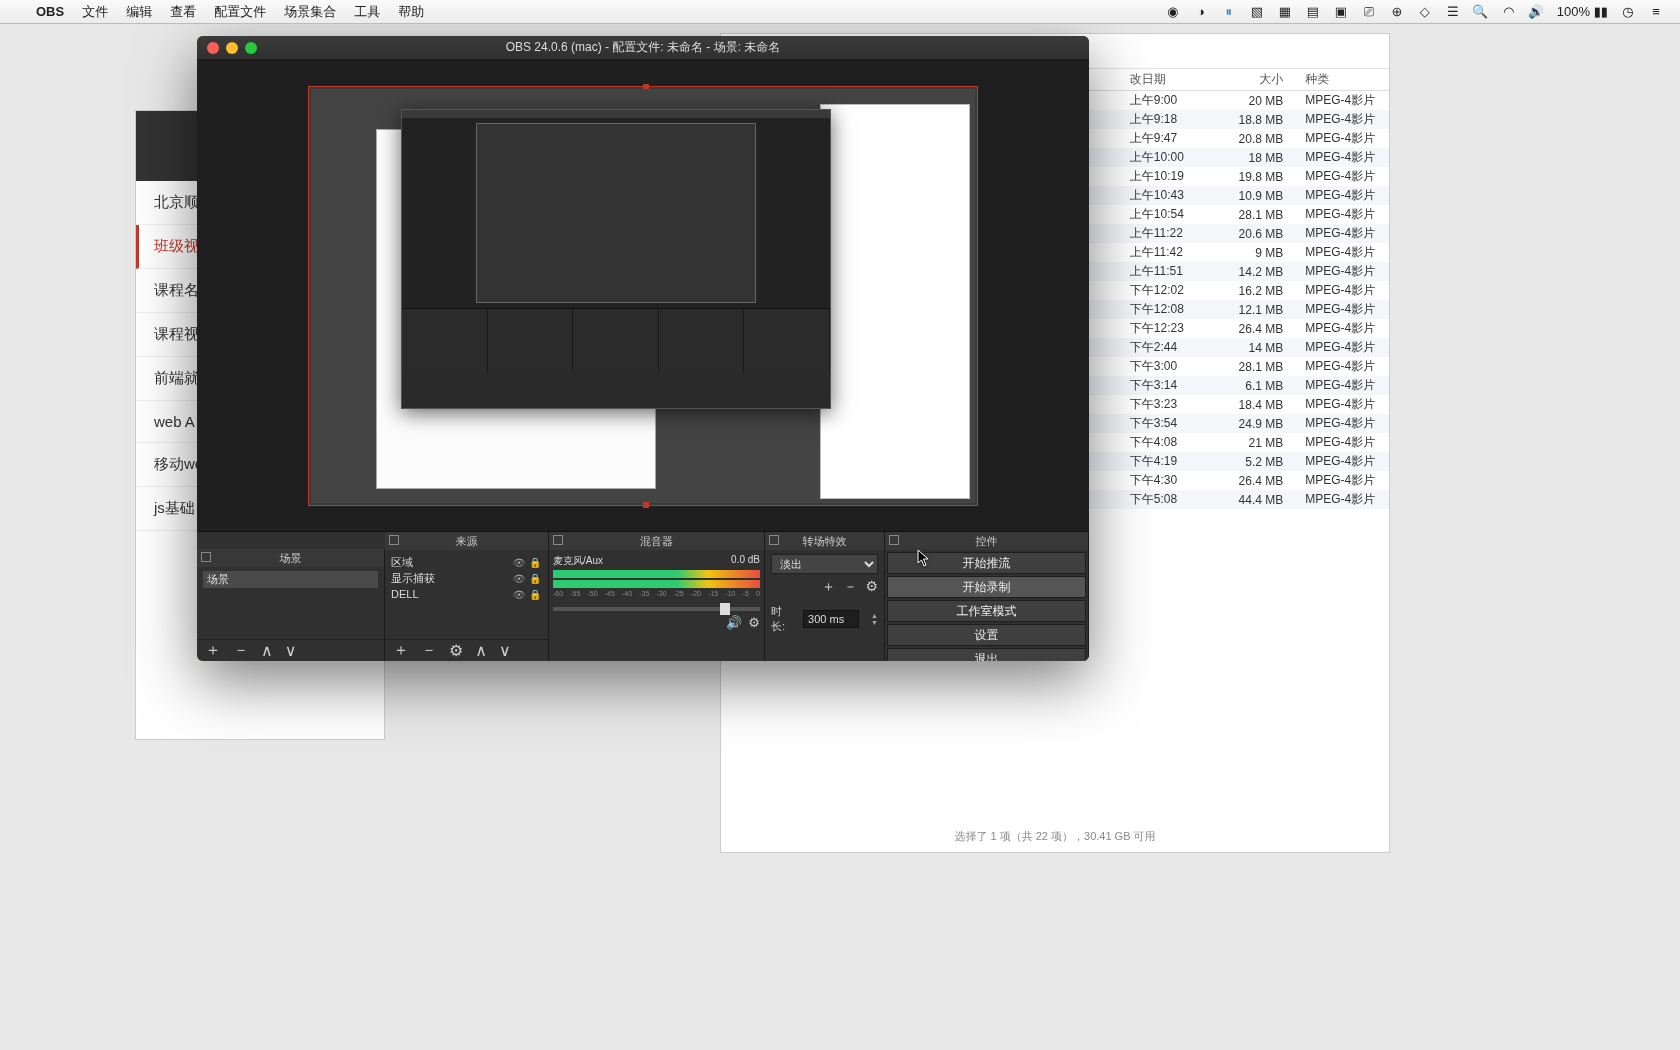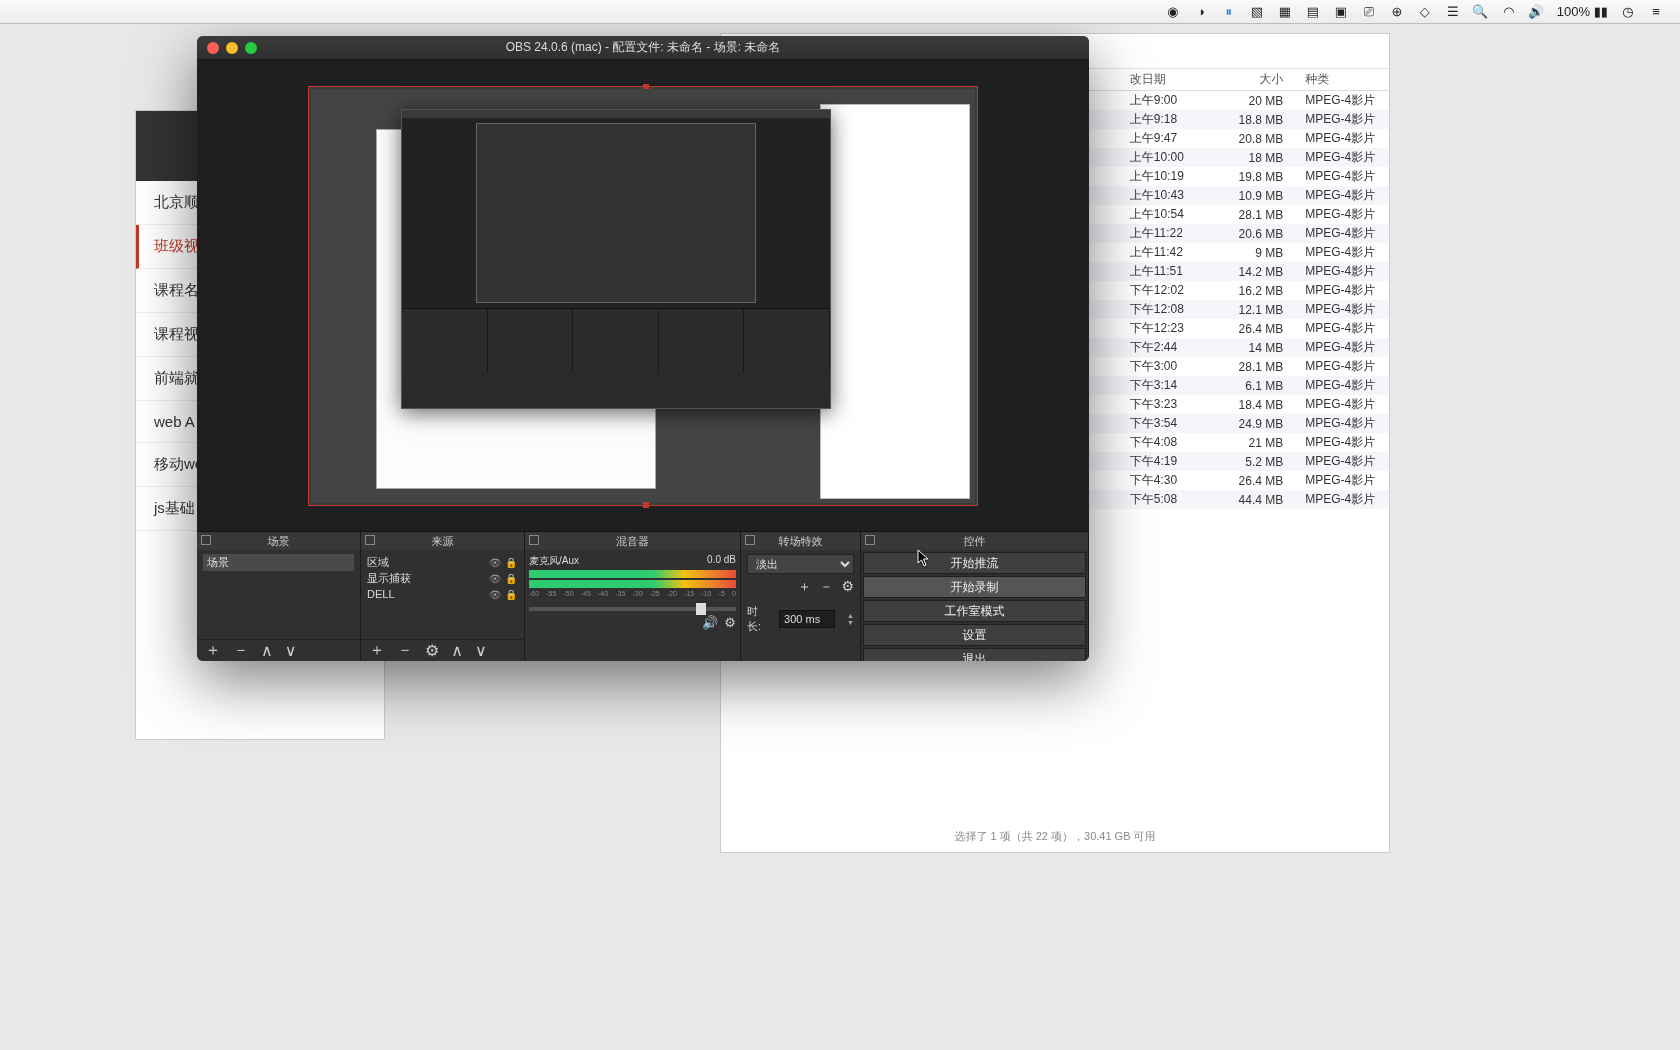--- a/index.html
+++ b/index.html
@@ -57,21 +57,21 @@
 .obs .w2{position:absolute;top:15px;right:5px;width:150px;height:395px;background:#fff;border:1px solid #bbb;}
 
 .obs .docks{height:130px;display:flex;background:#303030;border-top:1px solid #111;}
 .obs .dock{border-right:1px solid #1a1a1a;display:flex;flex-direction:column;}
 .obs .dh{height:18px;background:#383838;font-size:11px;color:#ccc;text-align:center;line-height:18px;position:relative;}
 .obs .dh .popicon{position:absolute;left:4px;top:3px;width:10px;height:10px;border:1px solid #888;}
 .obs .db{flex:1;padding:4px 6px;font-size:11px;color:#ddd;}
 .obs .df{height:22px;display:flex;align-items:center;gap:12px;padding:0 8px;color:#ccc;border-top:1px solid #222;}
 .obs .df .b{font-size:16px;cursor:pointer;}
 
-.d-scene{width:164px;} .d-src{width:164px;} .d-mix{width:216px;} .d-trans{width:120px;} .d-ctrl{flex:1;border-right:none;}
+.d-scene{width:188px;margin-top:17px;} .d-src{width:164px;} .d-mix{width:216px;} .d-trans{width:120px;} .d-ctrl{flex:1;border-right:none;}
 .obs .srcrow{display:flex;align-items:center;height:16px;gap:4px;}
 .obs .srcrow .eye,.obs .srcrow .lock{font-size:10px;color:#999;}
 .obs .mixer{padding:4px;}
 .obs .mixer .mname{display:flex;justify-content:space-between;font-size:10px;color:#ddd;gap:30px;}
 .obs .meter{height:8px;background:linear-gradient(90deg,#2ecc71 0%,#2ecc71 60%,#f1c40f 75%,#e74c3c 100%);margin:2px 0;}
 .obs .ticks{font-size:7px;color:#888;display:flex;justify-content:space-between;}
 .obs .slider{height:4px;background:#555;margin-top:10px;position:relative;}
 .obs .slider .kn{position:absolute;right:30px;top:-4px;width:10px;height:12px;background:#ddd;}
 .obs .mixicons{display:flex;gap:6px;justify-content:flex-end;margin-top:4px;color:#ccc;font-size:13px;}
 .obs .transel{width:100%;background:#444;color:#ddd;border:1px solid #222;font-size:11px;height:20px;padding:0 4px;}
@@ -81,20 +81,31 @@
 .obs .ctrl-btn:hover,.obs .ctrl-btn.hv{background:#555;}
 .obs .status{height:22px;background:#2a2a2a;border-top:1px solid #111;display:flex;align-items:center;justify-content:flex-end;gap:30px;padding:0 14px;font-size:11px;color:#ddd;}
 
 .cursor{position:absolute;z-index:200;width:14px;height:18px;}
 .cursor svg{filter:drop-shadow(0 1px 1px rgba(0,0,0,.6));}
 </style>
 </head>
 <body>
 
 <div class="menubar">
+  <div class="left">
+    <span class="apple"></span>
+    <b>OBS</b>
+    <span>文件</span>
+    <span>编辑</span>
+    <span>查看</span>
+    <span>配置文件</span>
+    <span>场景集合</span>
+    <span>工具</span>
+    <span>帮助</span>
+  </div>
   <div class="right">
     <span class="ic">◉</span>
     <span class="ic">◑</span>
     <span class="ic" style="color:#2a7de1">⏸</span>
     <span class="ic">▧</span>
     <span class="ic">▦</span>
     <span class="ic">▤</span>
     <span class="ic">▣</span>
     <span class="ic">⎚</span>
     <span class="ic">⊕</span>

